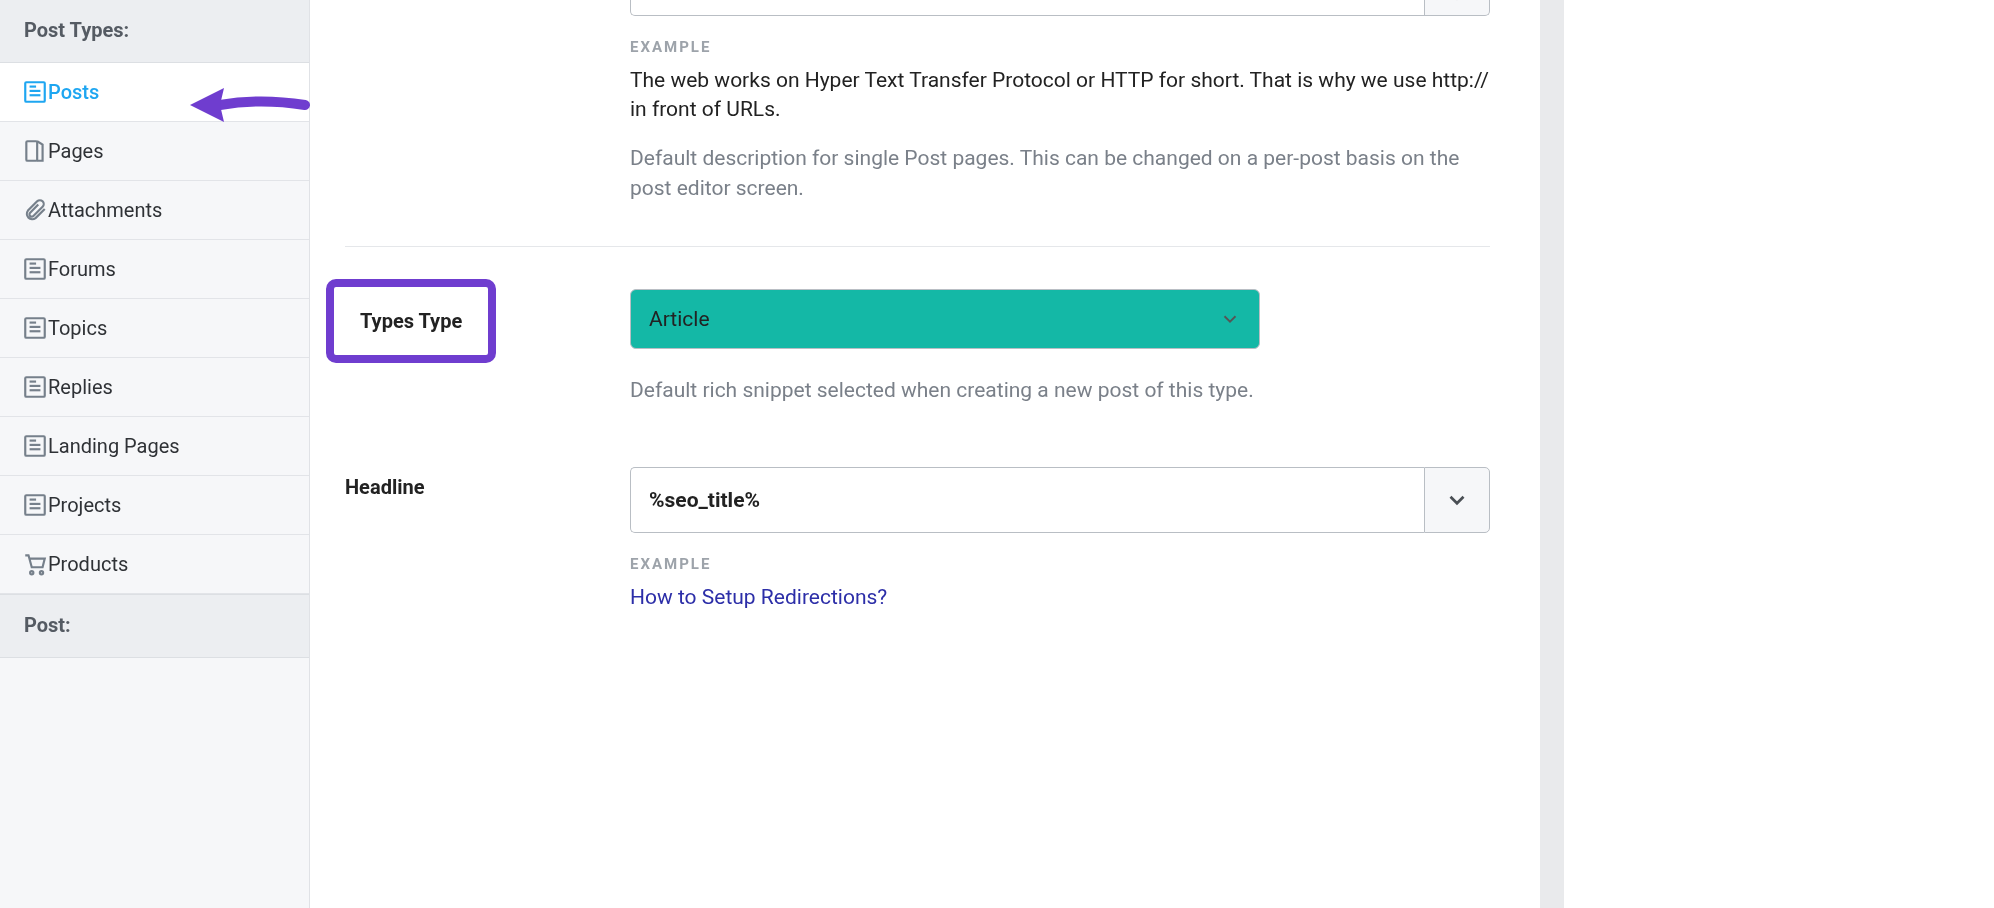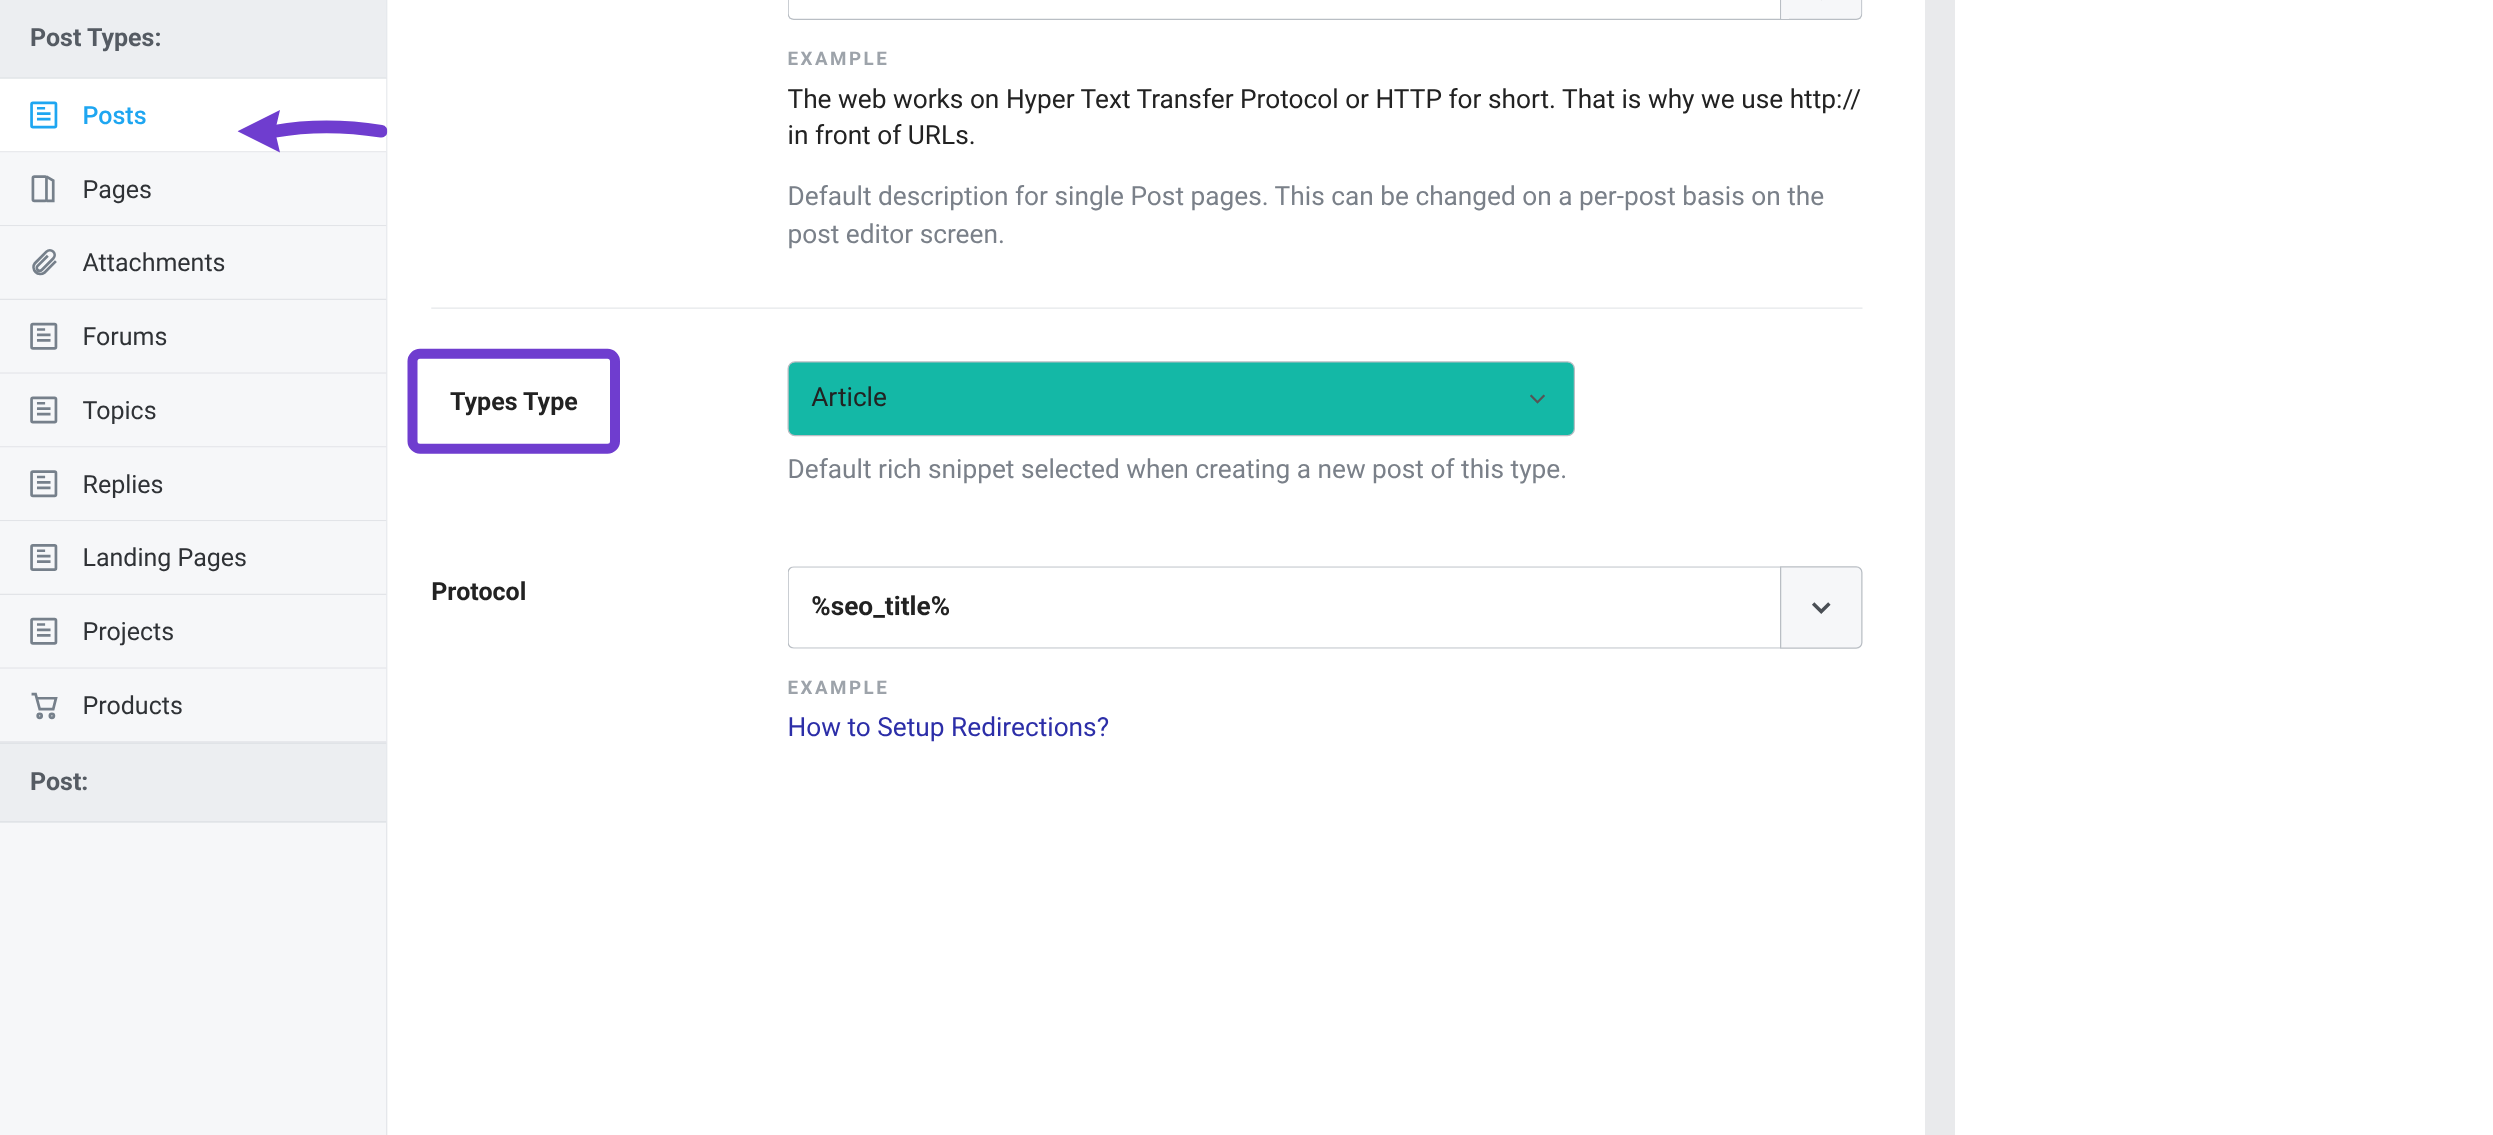--- a/index.html
+++ b/index.html
@@ -40,21 +40,20 @@
     padding: 18px 20px 20px 24px;
     font-size: 20px;
     font-weight: 700;
     color: #555b63;
     border-bottom: 1px solid #dcdfe3;
     background: #eceef1;
   }
   .sidebar-item {
     display: flex;
     align-items: center;
-    gap: 18px;
     padding: 16px 22px;
     font-size: 20px;
     color: #2f3236;
     border-bottom: 1px solid #e2e4e8;
     cursor: pointer;
     background: #f6f7f9;
   }
   .sidebar-item.active {
     background: #ffffff;
     color: #1ea6f1;
@@ -372,26 +371,26 @@
         </div>
         <div class="field-body">
           <div class="select-box select-narrow">
             <span>Article</span>
             <span class="chev">
               <svg viewBox="0 0 24 24" fill="none" stroke="currentColor" stroke-width="2">
                   <polyline points="6 9 12 15 18 9"></polyline>
                 </svg>
             </span>
           </div>
-          <div class="help-text" style="margin-top:12px;">Default rich snippet selected when creating a new post of this type.</div>
+          <div class="help-text" style="margin-top:26px;">Default rich snippet selected when creating a new post of this type.</div>
         </div>
       </div>
 
       <div class="field-row" style="margin-top:62px;">
-        <div class="field-label">Protocol</div>
+        <div class="field-label">Headline</div>
         <div class="field-body">
           <div class="select-combo">
             <div class="combo-main">
               <span>%seo_title%</span>
             </div>
             <div class="combo-btn">
               <svg viewBox="0 0 24 24" fill="none" stroke="currentColor" stroke-width="2.5">
                   <polyline points="6 9 12 15 18 9"></polyline>
                 </svg>
             </div>

